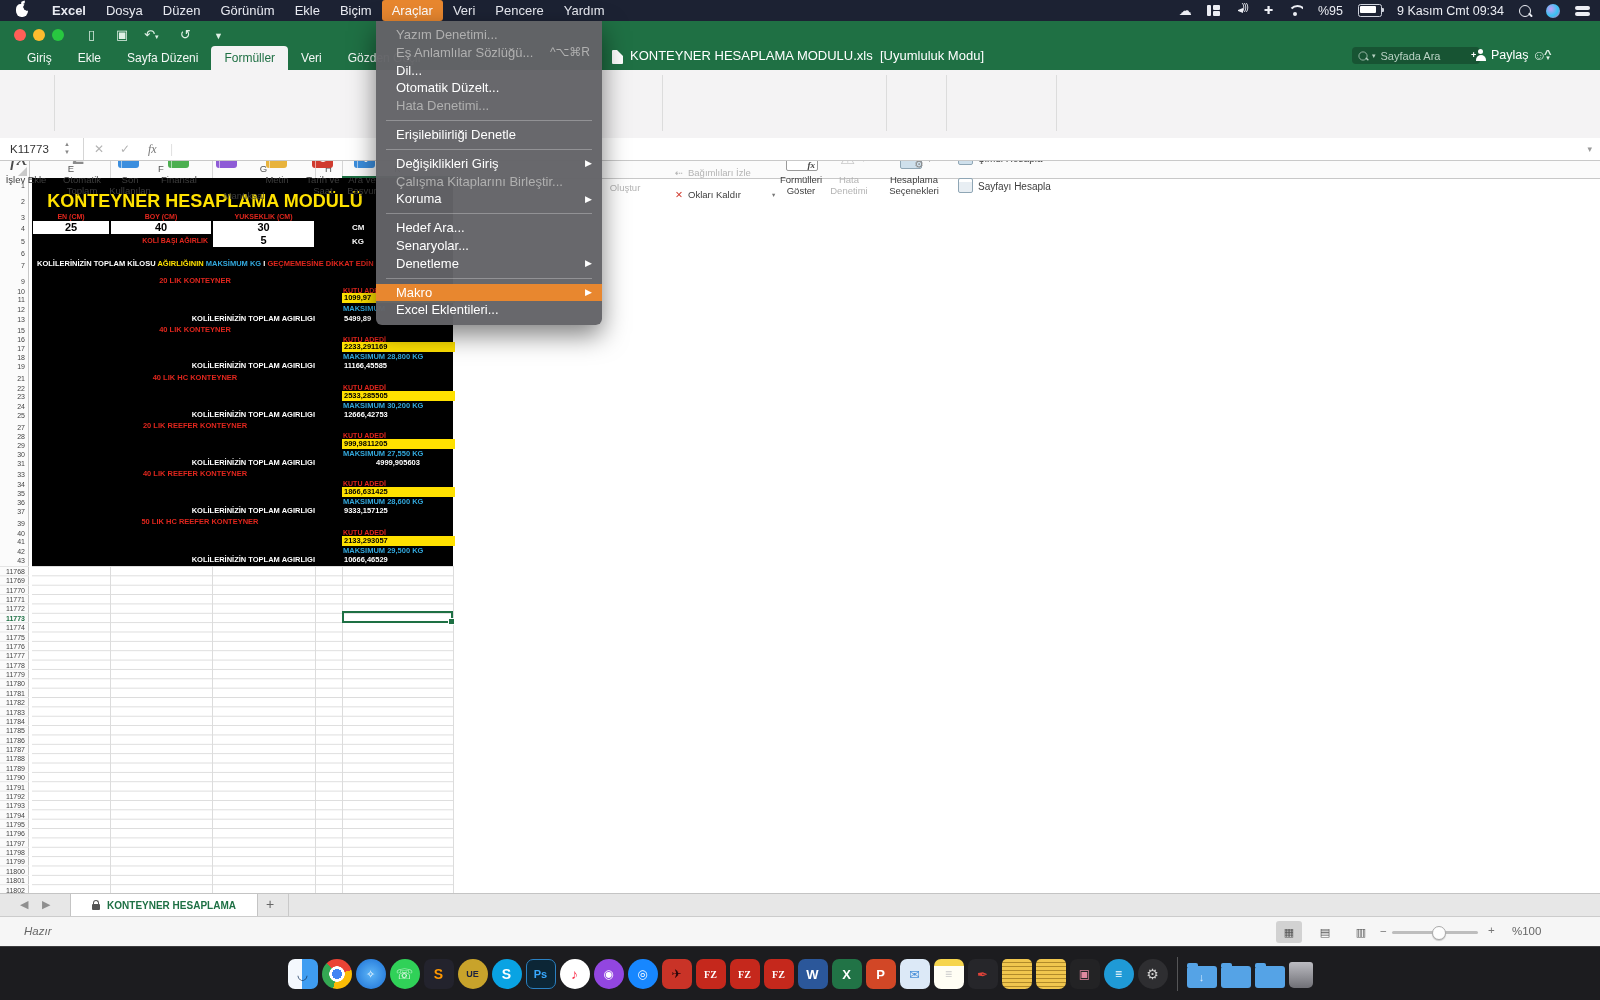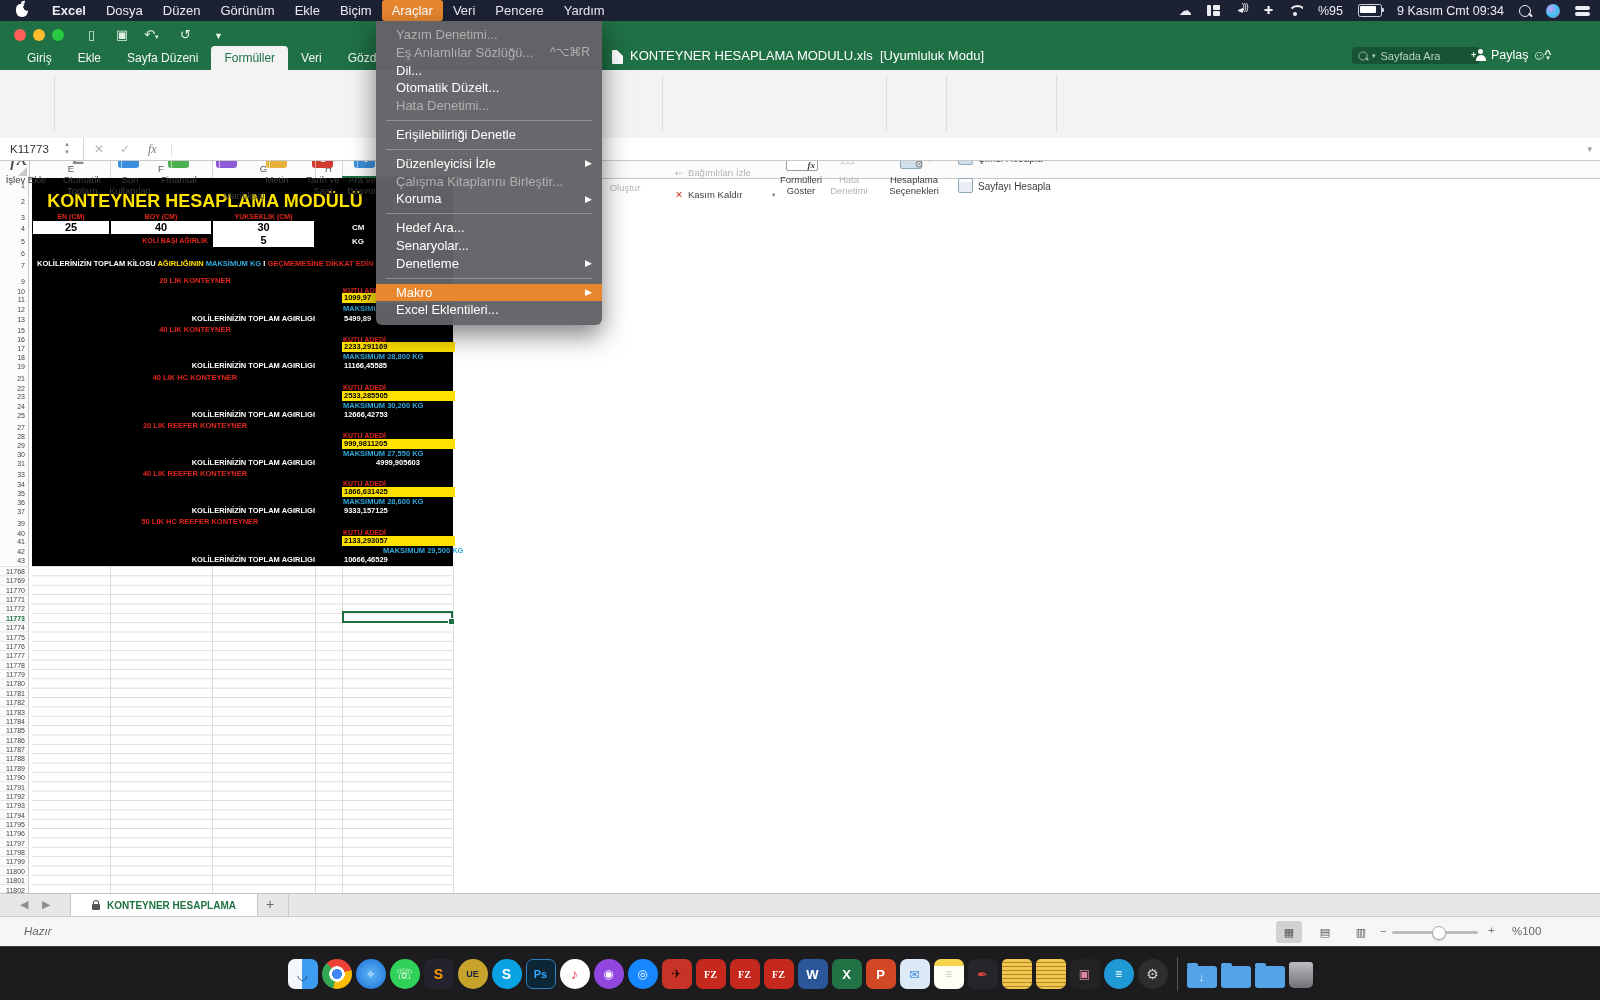--- a/index.html
+++ b/index.html
@@ -274,21 +274,21 @@
     <div class="rlabel" style="left:340px;top:104px;width:44px;">Ara ve Başvur</div>
 
     <div class="rlabel dis" style="left:602px;top:82px;width:20px;">a ▾</div>
     <div class="rlabel dis" style="left:600px;top:112px;width:50px;">Oluştur</div>
 
     <span class="rlabel dis" style="left:672px;top:75px;width:14px;">⇢</span>
     <div class="rlabel dis" style="left:688px;top:75px;width:110px;text-align:left;">Etkileyenleri İzle</div>
     <span class="rlabel dis" style="left:672px;top:97px;width:14px;">⇠</span>
     <div class="rlabel dis" style="left:688px;top:97px;width:110px;text-align:left;">Bağımlıları İzle</div>
     <span class="rlabel" style="left:672px;top:119px;width:14px;color:#d03b2f;">✕</span>
-    <div class="rlabel" style="left:688px;top:119px;width:86px;text-align:left;">Kasım Kaldır</div>
+    <div class="rlabel" style="left:688px;top:119px;width:86px;text-align:left;">Okları Kaldır</div>
     <span class="dd" style="left:772px;top:121px;">▾</span>
 
     <div class="fgbox" style="left:786px;top:80px;">
         <i>15</i>
         <b>fx</b>
       </div>
     <div class="rlabel" style="left:770px;top:104px;width:62px;">Formülleri Göster</div>
 
     <span class="warn" style="left:840px;top:78px;">⚠</span>
     <span class="dd" style="left:862px;top:86px;color:#c9c9c9;">▾</span>
@@ -380,21 +380,21 @@
         <div class="sheet-item" style="left: 344px; top: 298px; width: 108px; height: 9px; line-height: 9px; font-size: 7.5px; text-align: center; color: rgb(255, 255, 255); z-index: 3;">4999,905603</div>
         <div class="sheet-item" style="left: 95px; top: 309px; width: 200px; height: 10px; line-height: 10px; font-size: 7.5px; text-align: center; color: rgb(224, 38, 29); z-index: 3;">40 LIK REEFER KONTEYNER</div>
         <div class="sheet-item" style="left: 343px; top: 319px; width: 108px; height: 9px; line-height: 9px; font-size: 7px; text-align: left; color: rgb(224, 38, 29); z-index: 3;">KUTU ADEDİ</div>
         <div class="sheet-item" style="left: 342px; top: 327px; width: 111px; height: 10px; line-height: 10px; font-size: 7.5px; text-align: left; color: rgb(0, 0, 0); background: rgb(255, 225, 0); padding-left: 2px; z-index: 3;">1866,631425</div>
         <div class="sheet-item" style="left: 343px; top: 337px; width: 108px; height: 9px; line-height: 9px; font-size: 7.5px; text-align: left; color: rgb(51, 168, 220); z-index: 3;">MAKSIMUM 28,600 KG</div>
         <div class="sheet-item" style="left: 150px; top: 346px; width: 165px; height: 9px; line-height: 9px; font-size: 7.5px; text-align: right; color: rgb(255, 255, 255); z-index: 3;">KOLİLERİNİZİN TOPLAM AGIRLIGI</div>
         <div class="sheet-item" style="left: 344px; top: 346px; width: 108px; height: 9px; line-height: 9px; font-size: 7.5px; text-align: left; color: rgb(255, 255, 255); z-index: 3;">9333,157125</div>
         <div class="sheet-item" style="left: 95px; top: 357px; width: 210px; height: 10px; line-height: 10px; font-size: 7.5px; text-align: center; color: rgb(224, 38, 29); z-index: 3;">50 LIK HC REEFER KONTEYNER</div>
         <div class="sheet-item" style="left: 343px; top: 368px; width: 108px; height: 9px; line-height: 9px; font-size: 7px; text-align: left; color: rgb(224, 38, 29); z-index: 3;">KUTU ADEDİ</div>
         <div class="sheet-item" style="left: 342px; top: 376px; width: 111px; height: 10px; line-height: 10px; font-size: 7.5px; text-align: left; color: rgb(0, 0, 0); background: rgb(255, 225, 0); padding-left: 2px; z-index: 3;">2133,293057</div>
-        <div class="sheet-item" style="left: 343px; top: 386px; width: 108px; height: 9px; line-height: 9px; font-size: 7.5px; text-align: left; color: rgb(51, 168, 220); z-index: 3; margin-left: 40px;">MAKSIMUM 29,500 KG</div>
+        <div class="sheet-item" style="left: 343px; top: 386px; width: 108px; height: 9px; line-height: 9px; font-size: 7.5px; text-align: left; color: rgb(51, 168, 220); z-index: 3;">MAKSIMUM 29,500 KG</div>
         <div class="sheet-item" style="left: 150px; top: 395px; width: 165px; height: 9px; line-height: 9px; font-size: 7.5px; text-align: right; color: rgb(255, 255, 255); z-index: 3;">KOLİLERİNİZİN TOPLAM AGIRLIGI</div>
         <div class="sheet-item" style="left: 344px; top: 395px; width: 108px; height: 9px; line-height: 9px; font-size: 7.5px; text-align: left; color: rgb(255, 255, 255); z-index: 3;">10666,46529</div>
       </div>
     <div id="gutter-nums">
         <div class="rownum" style="top: 21px;">1</div>
         <div class="rownum" style="top: 37px;">2</div>
         <div class="rownum" style="top: 53px;">3</div>
         <div class="rownum" style="top: 64px;">4</div>
         <div class="rownum" style="top: 77px;">5</div>
         <div class="rownum" style="top: 89px;">6</div>
@@ -527,21 +527,21 @@
 
   <div class="menu" id="tools-menu">
       <div class="m-item dis"><span>Yazım Denetimi...</span></div>
       <div class="m-item dis"><span>Eş Anlamlılar Sözlüğü...</span><span class="m-sc">^⌥⌘R</span></div>
       <div class="m-item"><span>Dil...</span></div>
       <div class="m-item"><span>Otomatik Düzelt...</span></div>
       <div class="m-item dis"><span>Hata Denetimi...</span></div>
       <div class="m-sep"></div>
       <div class="m-item"><span>Erişilebilirliği Denetle</span></div>
       <div class="m-sep"></div>
-      <div class="m-item"><span>Düzenleyicisi İzle</span><span class="m-arr">▶</span></div>
+      <div class="m-item"><span>Değişiklikleri Giriş</span><span class="m-arr">▶</span></div>
       <div class="m-item dis"><span>Çalışma Kitaplarını Birleştir...</span></div>
       <div class="m-item"><span>Koruma</span><span class="m-arr">▶</span></div>
       <div class="m-sep"></div>
       <div class="m-item"><span>Hedef Ara...</span></div>
       <div class="m-item"><span>Senaryolar...</span></div>
       <div class="m-item"><span>Denetleme</span><span class="m-arr">▶</span></div>
       <div class="m-sep"></div>
       <div class="m-item hl"><span>Makro</span><span class="m-arr">▶</span></div>
       <div class="m-item"><span>Excel Eklentileri...</span></div>
     </div>

